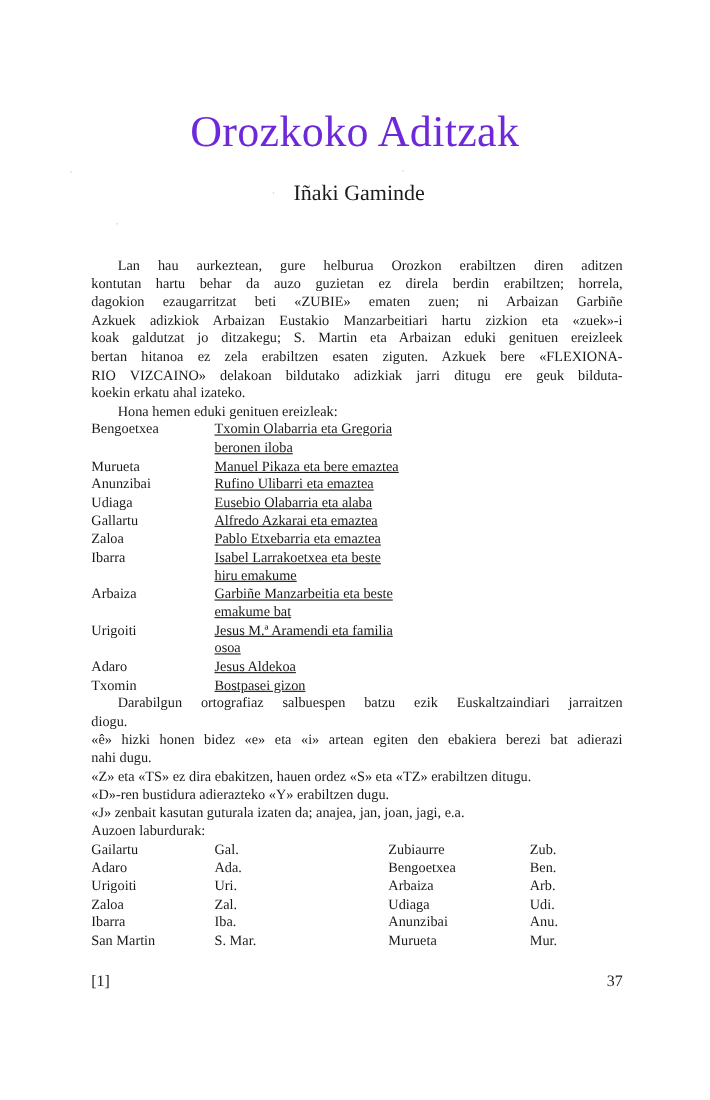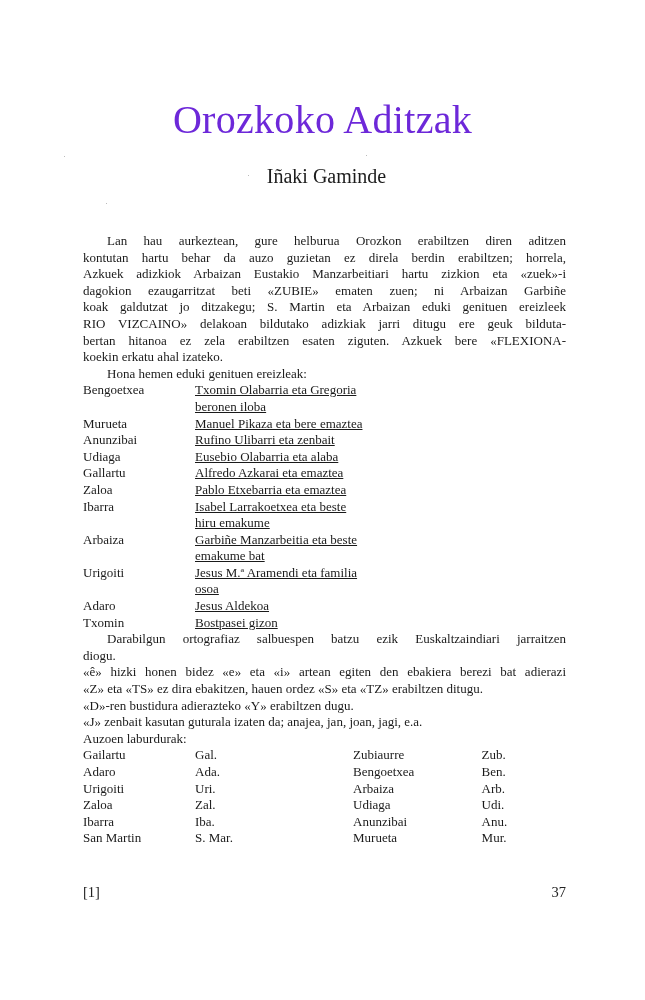--- a/index.html
+++ b/index.html
@@ -99,25 +99,25 @@
 <div class="dot" style="top:156px;left:64px;"></div>
 <div class="dot" style="top:155px;left:366px;"></div>
 <div class="dot" style="top:175px;left:248px;"></div>
 <div class="dot" style="top:203px;left:106px;"></div>
 
 <div class="body">
 
   <div class="para intro" id="intro">
       <span class="line first">Lan hau aurkeztean, gure helburua Orozkon erabiltzen diren aditzen</span>
       <span class="line">kontutan hartu behar da auzo guzietan ez direla berdin erabiltzen; horrela,</span>
+      <span class="line">dagokion ezaugarritzat beti «ZUBIE» ematen zuen; ni Arbaizan Garbiñe</span>
       <span class="line">Azkuek adizkiok Arbaizan Eustakio Manzarbeitiari hartu zizkion eta «zuek»-i</span>
-      <span class="line">dagokion ezaugarritzat beti «ZUBIE» ematen zuen; ni Arbaizan Garbiñe</span>
       <span class="line">koak galdutzat jo ditzakegu; S. Martin eta Arbaizan eduki genituen ereizleek</span>
+      <span class="line">bertan hitanoa ez zela erabiltzen esaten ziguten. Azkuek bere «FLEXIONA-</span>
       <span class="line">RIO VIZCAINO» delakoan bildutako adizkiak jarri ditugu ere geuk bilduta-</span>
-      <span class="line">bertan hitanoa ez zela erabiltzen esaten ziguten. Azkuek bere «FLEXIONA-</span>
       <span class="line last">koekin erkatu ahal izateko.</span>
     </div>
 
   <div class="line first">Hona hemen eduki genituen ereizleak:</div>
 
   <div id="informants">
       <div class="inf-row">
         <div class="inf-place">Bengoetxea</div>
         <div class="inf-people">
           <span class="line">Txomin Olabarria eta Gregoria</span>
@@ -126,21 +126,21 @@
       </div>
       <div class="inf-row">
         <div class="inf-place">Murueta</div>
         <div class="inf-people">
           <span class="line">Manuel Pikaza eta bere emaztea</span>
         </div>
       </div>
       <div class="inf-row">
         <div class="inf-place">Anunzibai</div>
         <div class="inf-people">
-          <span class="line">Rufino Ulibarri eta zenbait</span>
+          <span class="line">Rufino Ulibarri eta emaztea</span>
         </div>
       </div>
       <div class="inf-row">
         <div class="inf-place">Udiaga</div>
         <div class="inf-people">
           <span class="line">Eusebio Olabarria eta alaba</span>
         </div>
       </div>
       <div class="inf-row">
         <div class="inf-place">Gallartu</div>
@@ -190,20 +190,21 @@
     </div>
 
   <div id="ortho">
       <span class="line first j">Darabilgun ortografiaz salbuespen batzu ezik Euskaltzaindiari jarraitzen</span>
       <span class="line">diogu.</span>
     </div>
 
   <div id="notes">
       <div>
         <span class="line j">«ê» hizki honen bidez «e» eta «i» artean egiten den ebakiera berezi bat adierazi</span>
+        <span class="line">nahi dugu.</span>
       </div>
       <div>
         <span class="line">«Z» eta «TS» ez dira ebakitzen, hauen ordez «S» eta «TZ» erabiltzen ditugu.</span>
       </div>
       <div>
         <span class="line">«D»-ren bustidura adierazteko «Y» erabiltzen dugu.</span>
       </div>
       <div>
         <span class="line">«J» zenbait kasutan guturala izaten da; anajea, jan, joan, jagi, e.a.</span>
       </div>

